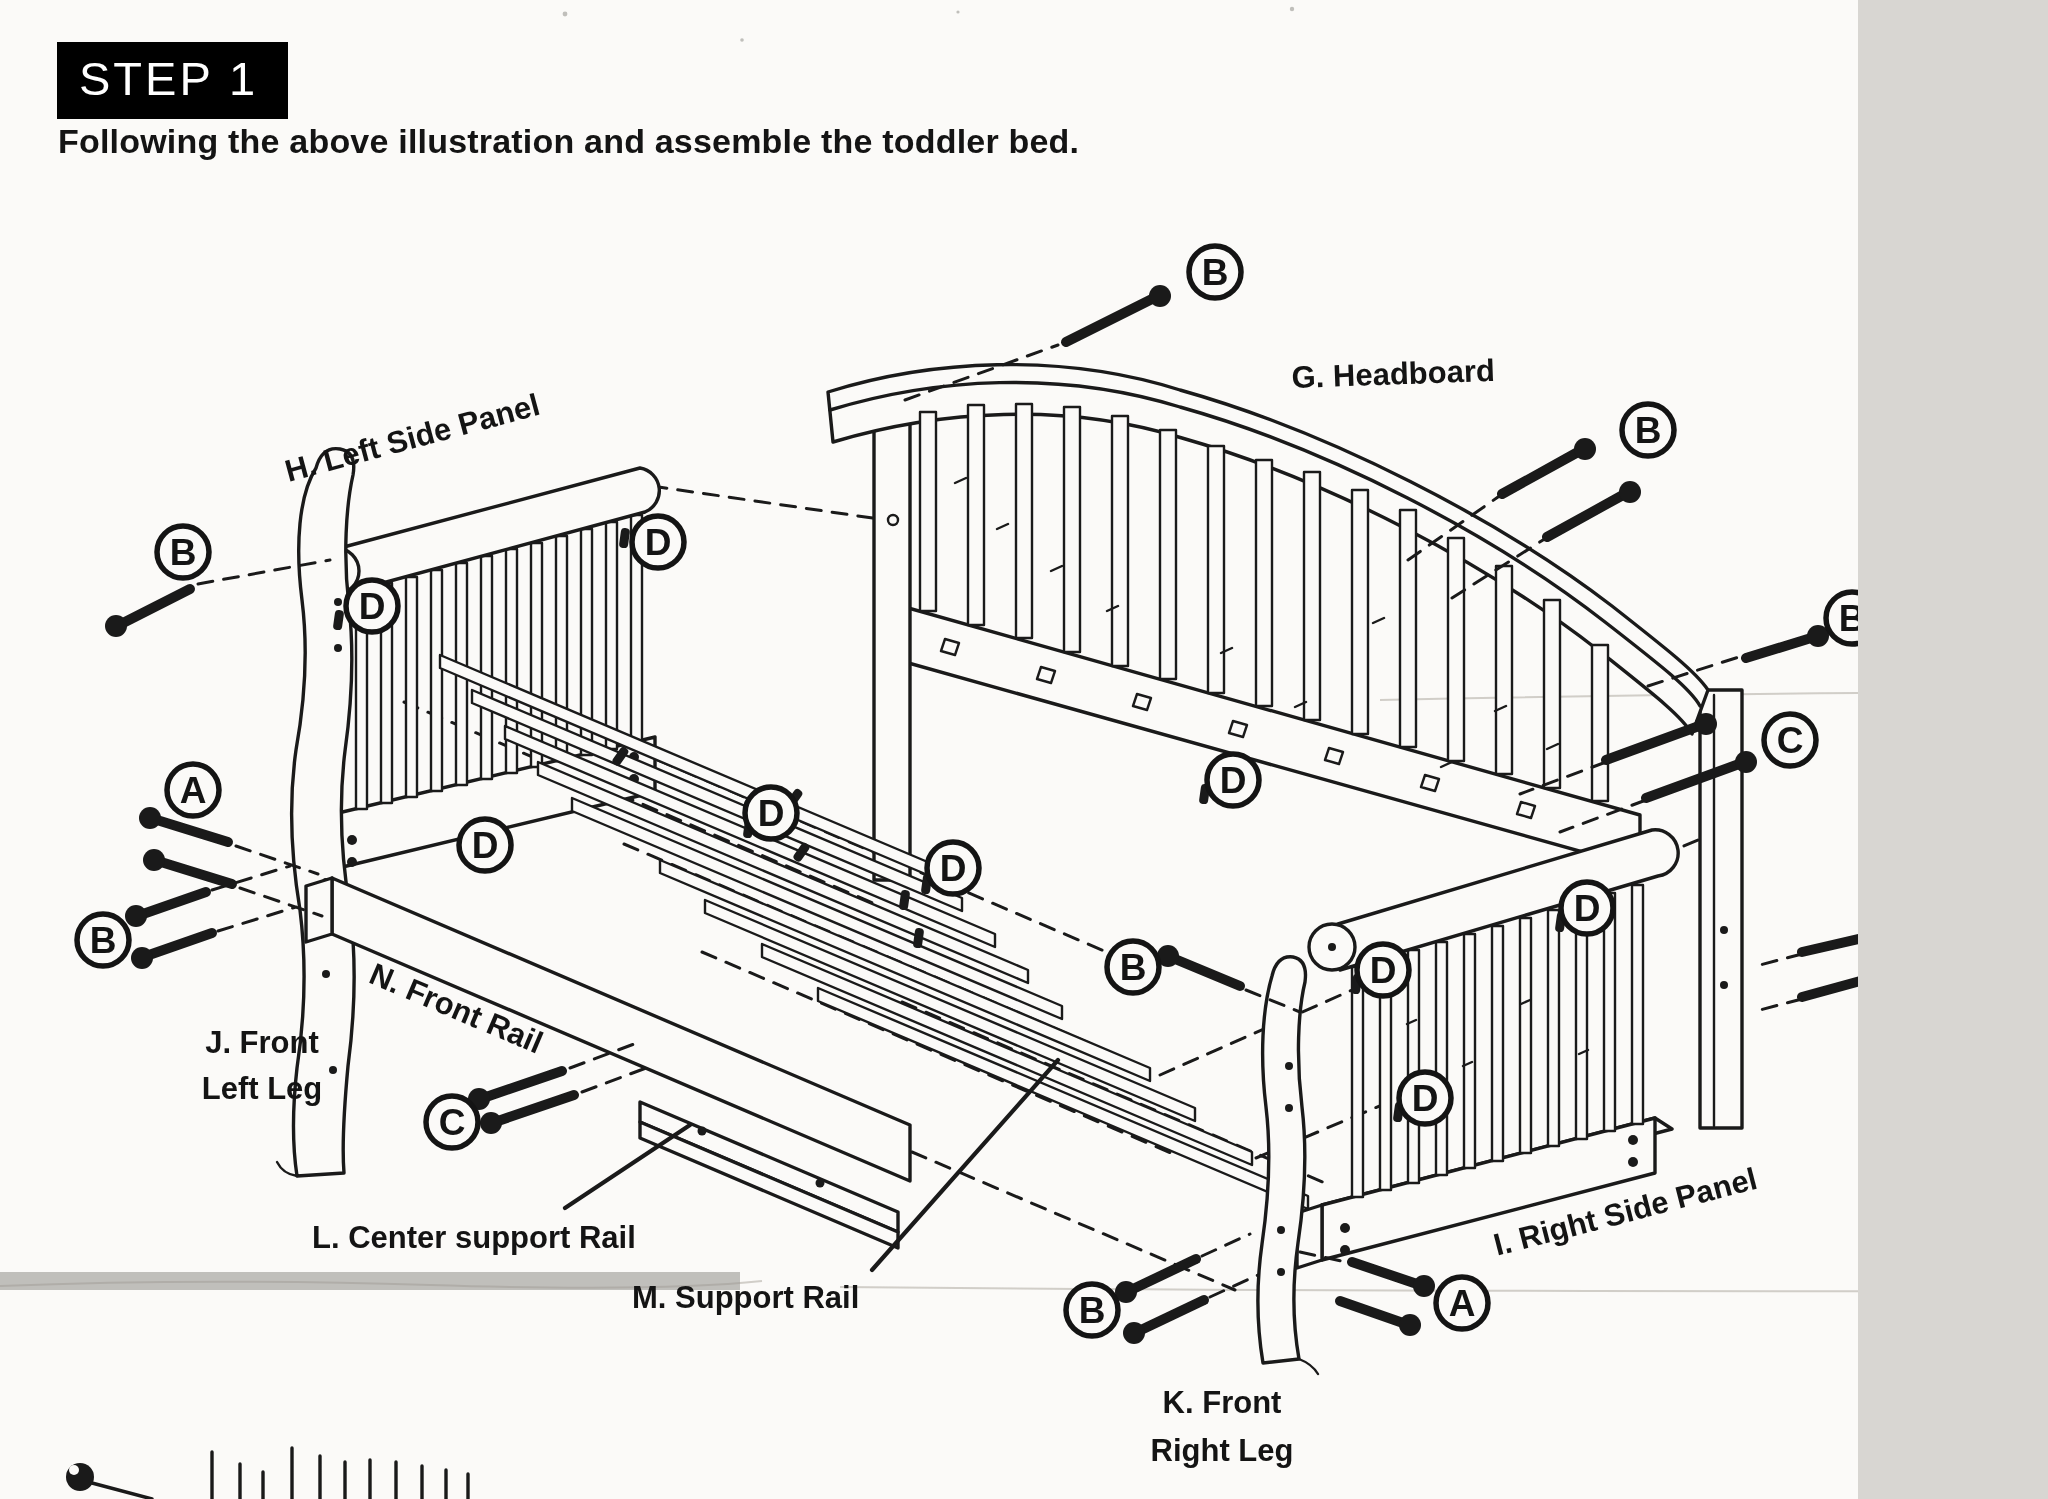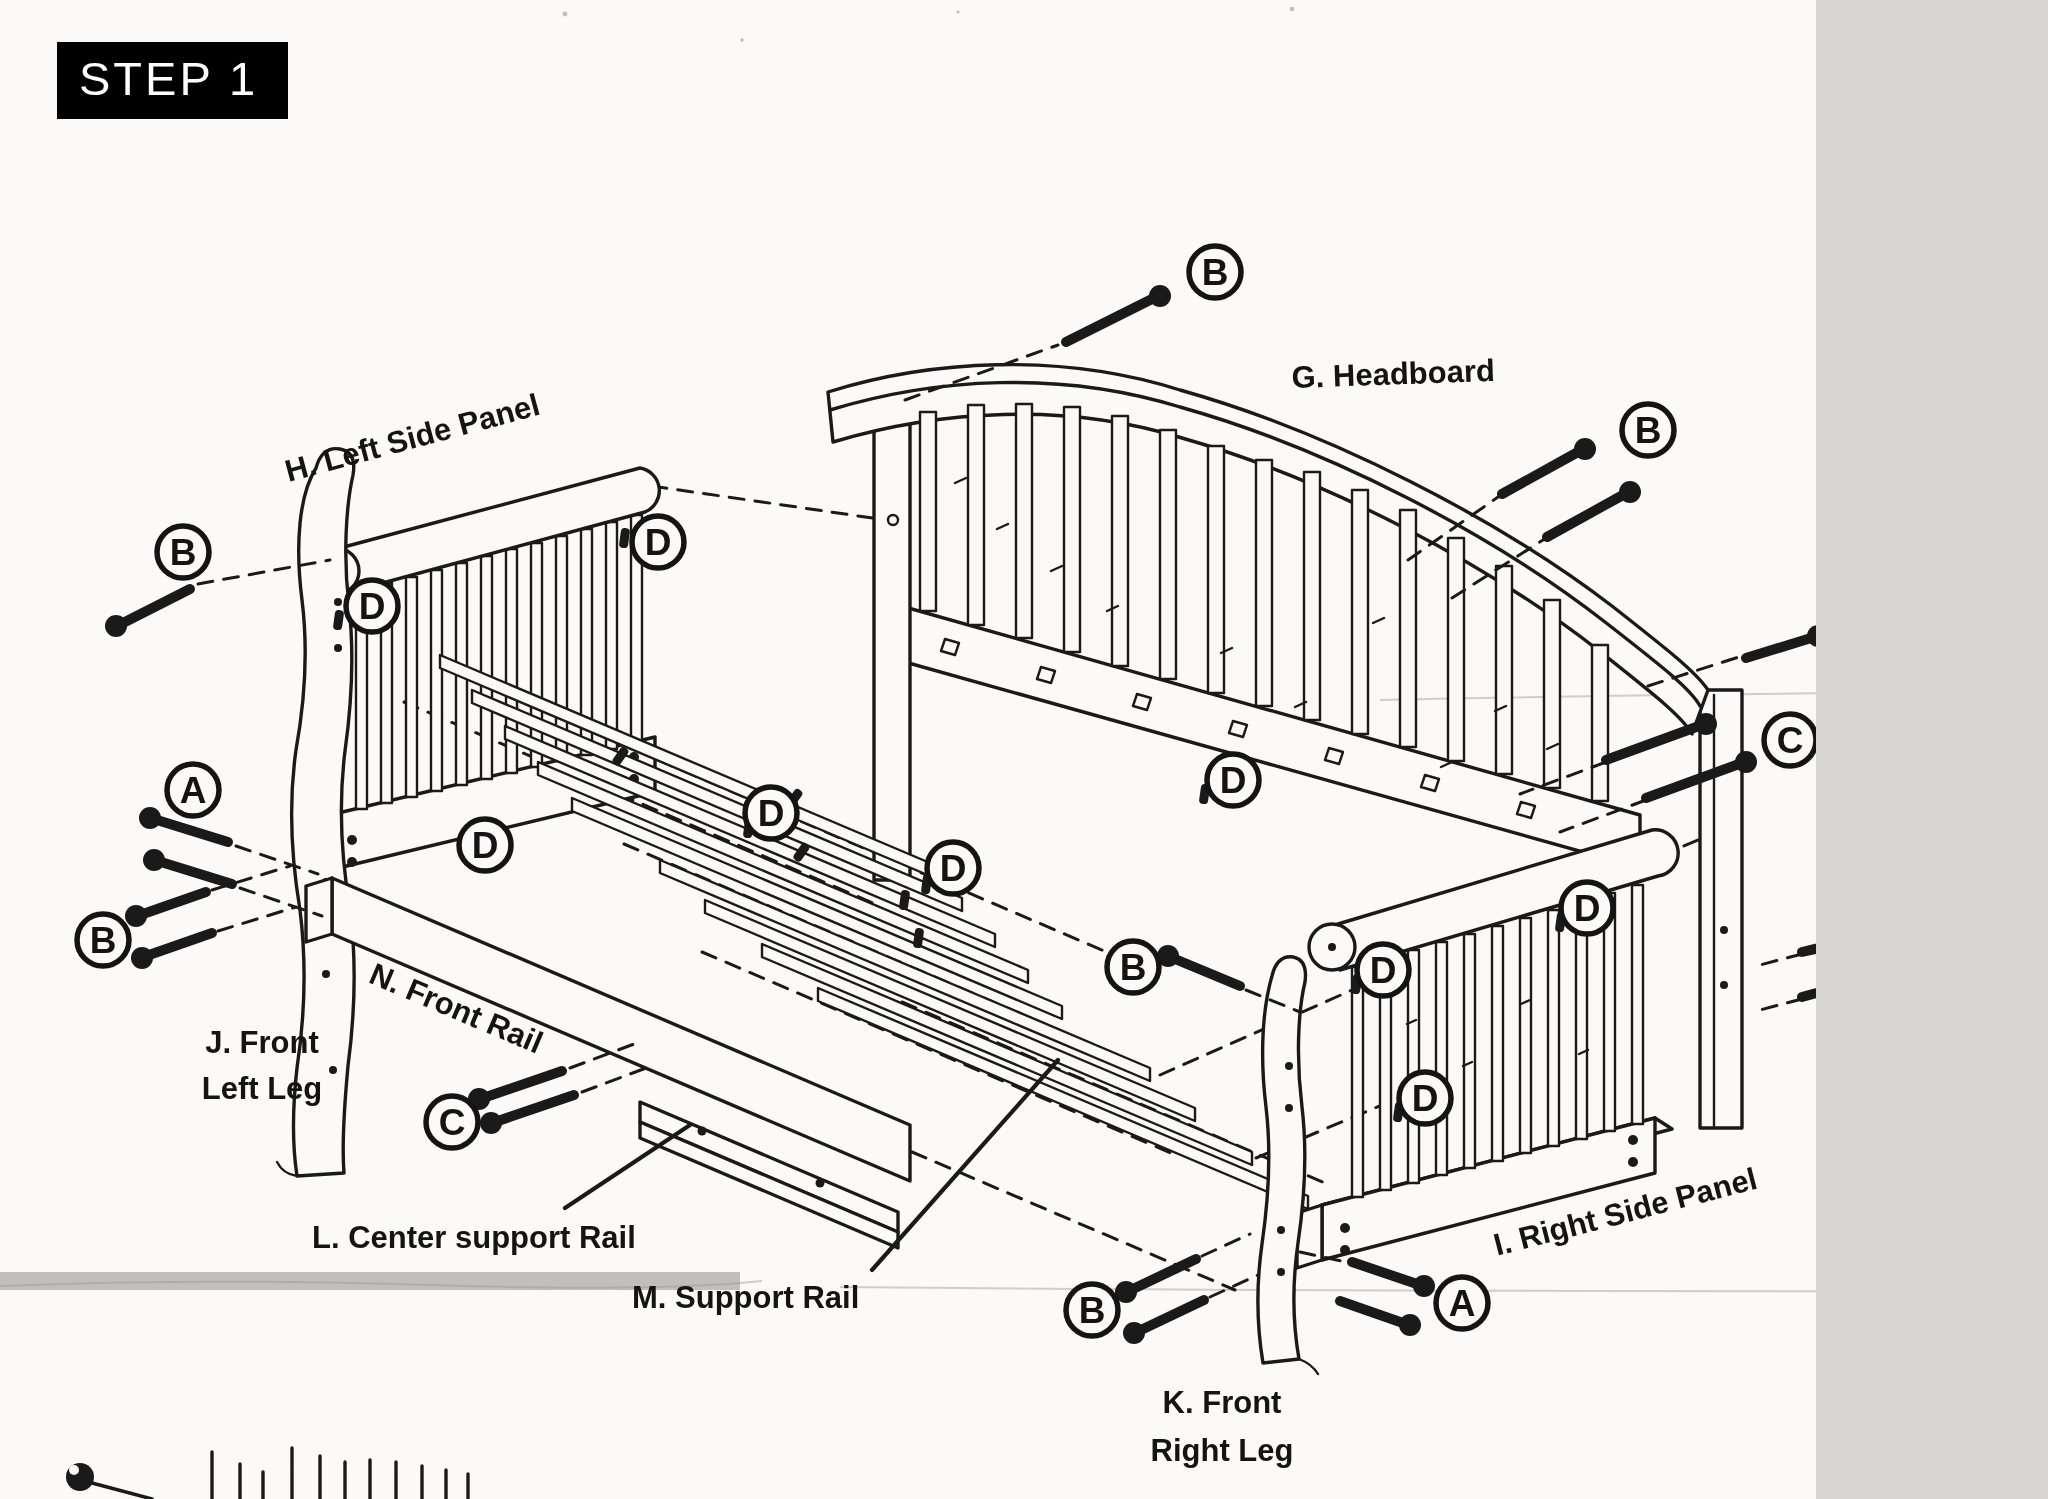--- a/index.html
+++ b/index.html
@@ -1,19 +1,20 @@
 <!DOCTYPE html>
 <html><head>
 <meta charset="utf-8">
 <style>
   html,body{margin:0;padding:0;background:#d8d6d2;}
   .page{
     position:relative;width:1816px;height:1499px;overflow:hidden;
     background:#fbfaf8;
     font-family:"Liberation Sans",sans-serif;
+    padding-left:42px;
   }
   .step-badge{
     position:absolute;left:57px;top:42px;
     background:#000;color:#fff;
     font-size:47px;font-weight:500;letter-spacing:3px;
     padding:9px 30px 13px 22px;
   }
   .instruction{
     position:absolute;left:58px;top:122px;
     font-size:34px;font-weight:700;color:#141414;letter-spacing:.2px;
@@ -33,20 +34,21 @@
   .clt-txt{fill:#141414;stroke:none;font-weight:700;font-size:37px;text-anchor:middle;font-family:"Liberation Sans",sans-serif;}
   .crease{fill:none;stroke:#c9c6c0;stroke-width:2;opacity:.85;}
   .speck{fill:#9a9892;stroke:none;opacity:.6;}
 </style>
 </head>
 <body>
 
 <div class="page">
 
   <div class="step-badge">STEP 1</div>
+  <div class="instruction">Following the above illustration and assemble the toddler bed.</div>
 
   <svg class="diagram" width="2048" height="1499" viewBox="0 0 2048 1499">
 
     <g>
       <path class="crease" d="M0,1286 Q200,1278 430,1285 T762,1281"></path>
       <path class="crease" d="M840,1287 Q1400,1292 2048,1291"></path>
       <path class="crease" d="M1380,700 Q1700,693 2048,692"></path>
       <circle class="speck" cx="565" cy="14" r="2.4"></circle>
       <circle class="speck" cx="742" cy="40" r="1.8"></circle>
       <circle class="speck" cx="1292" cy="9" r="2.2"></circle>

